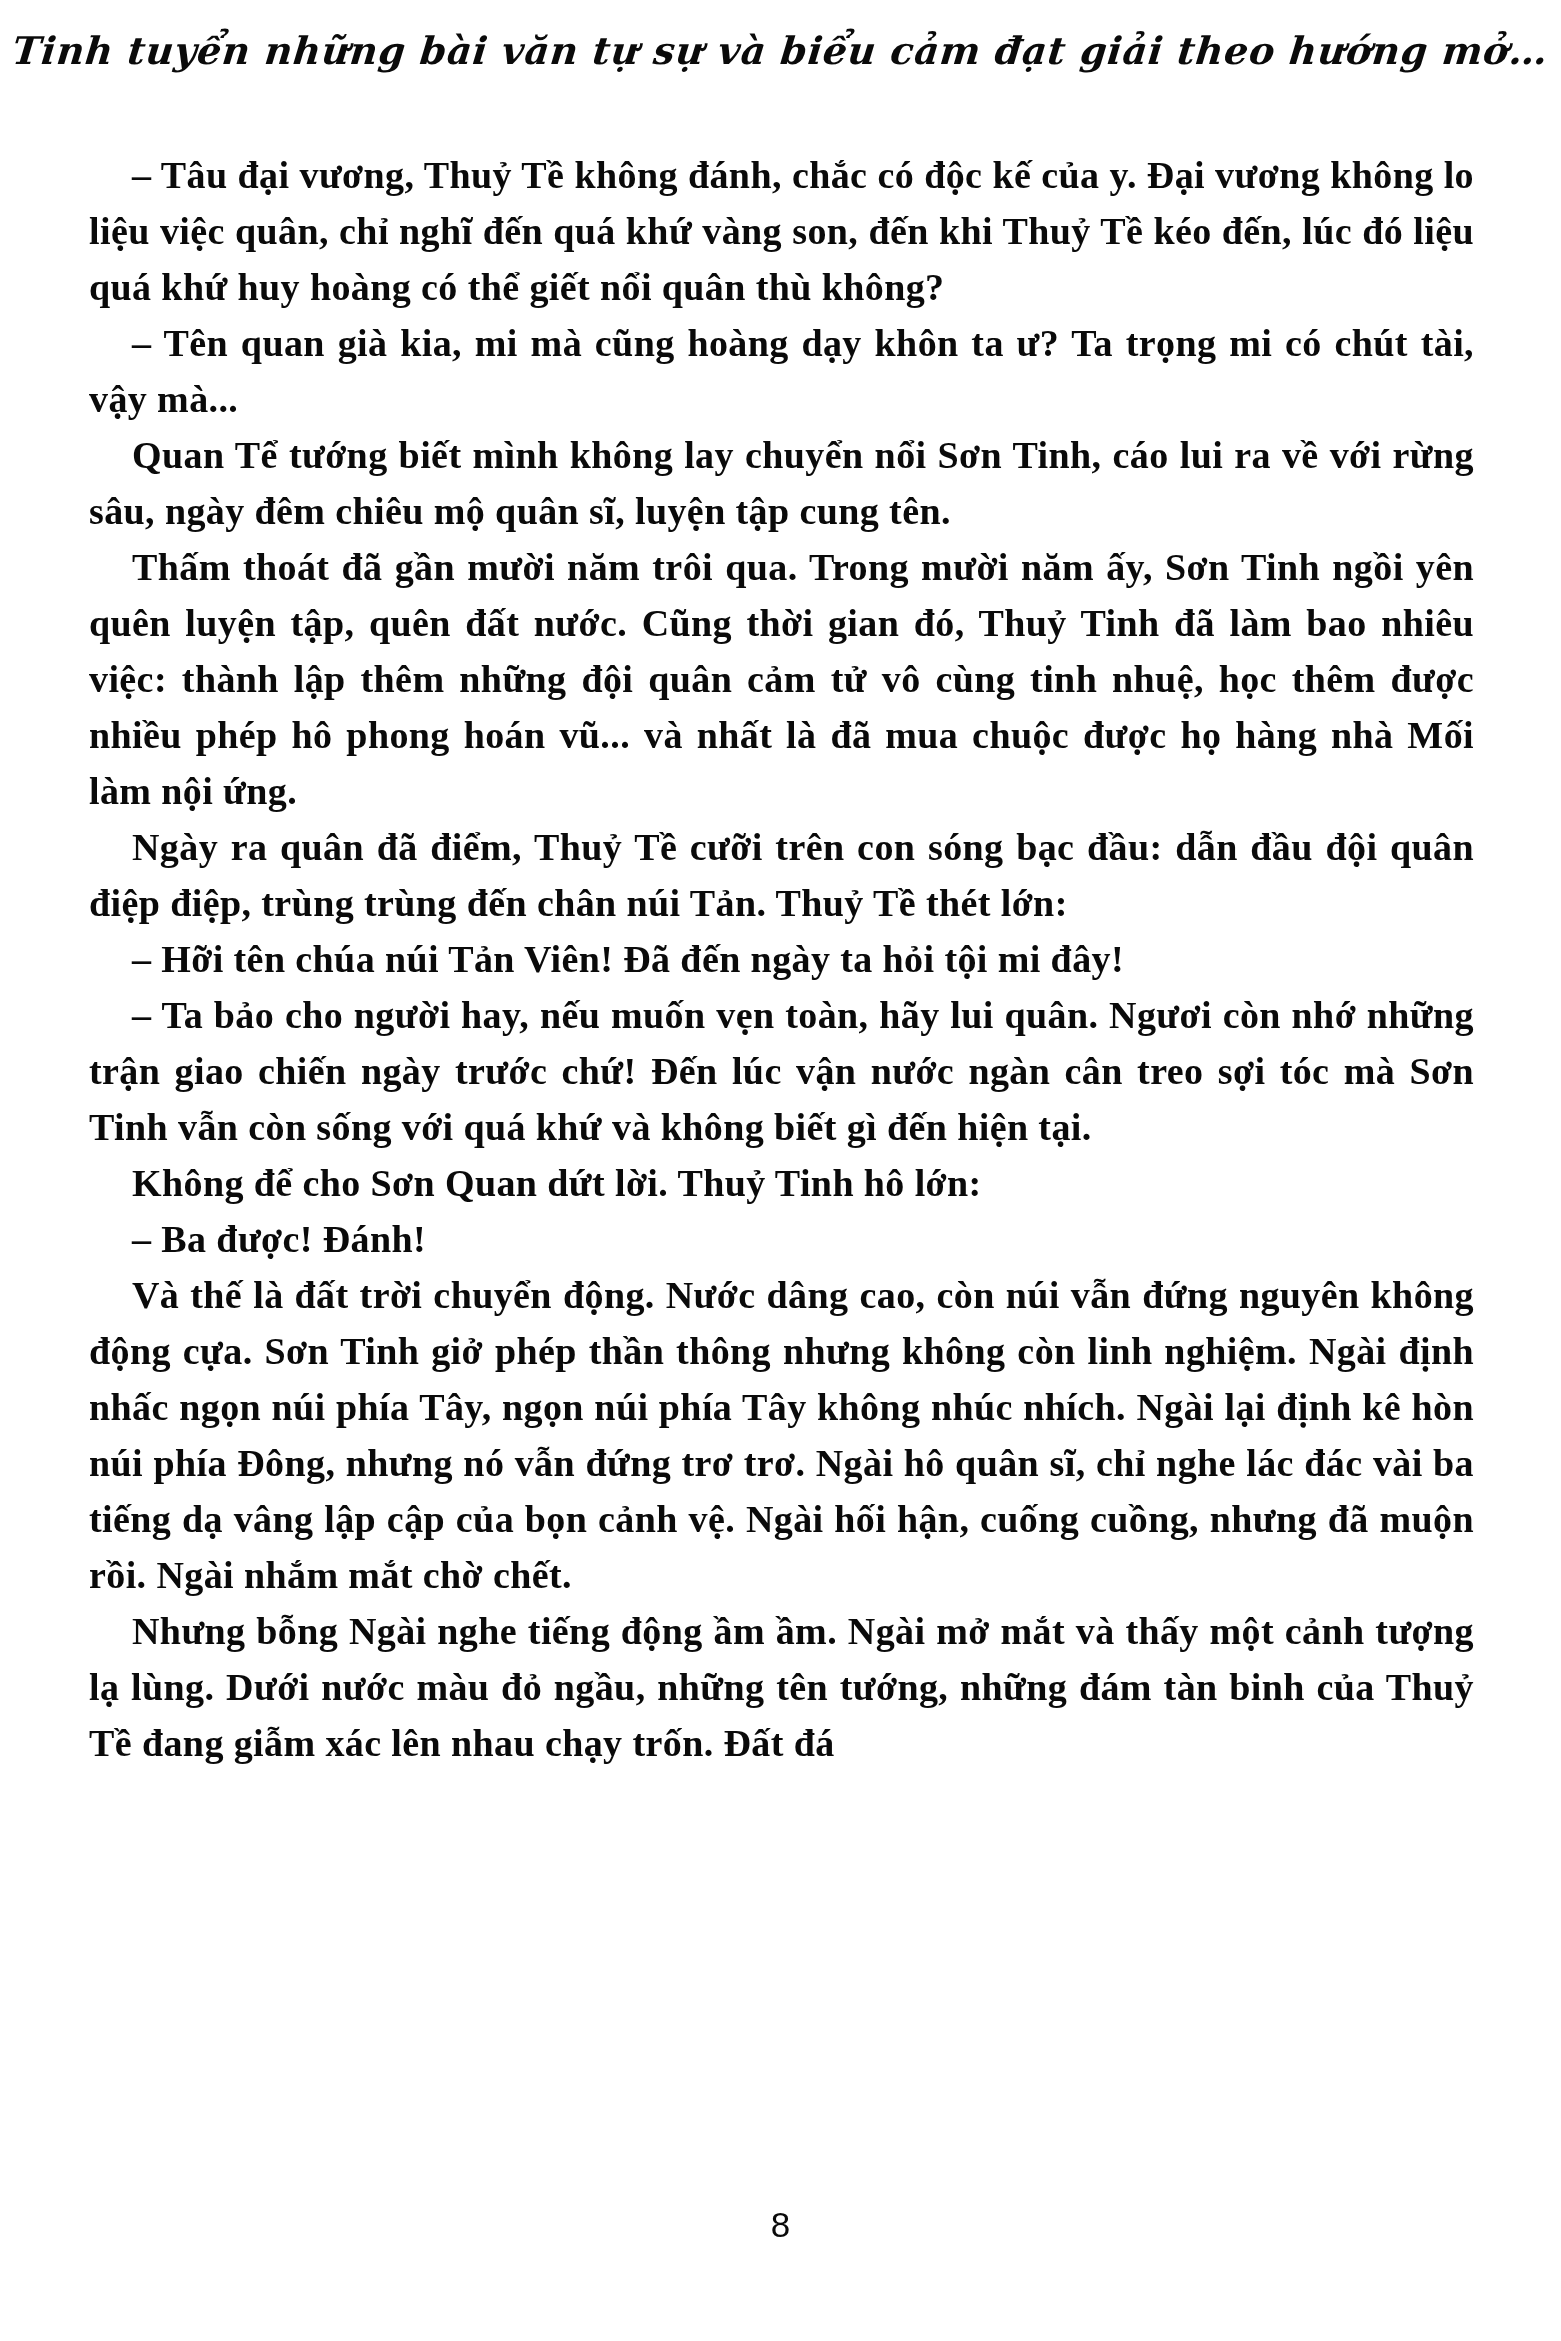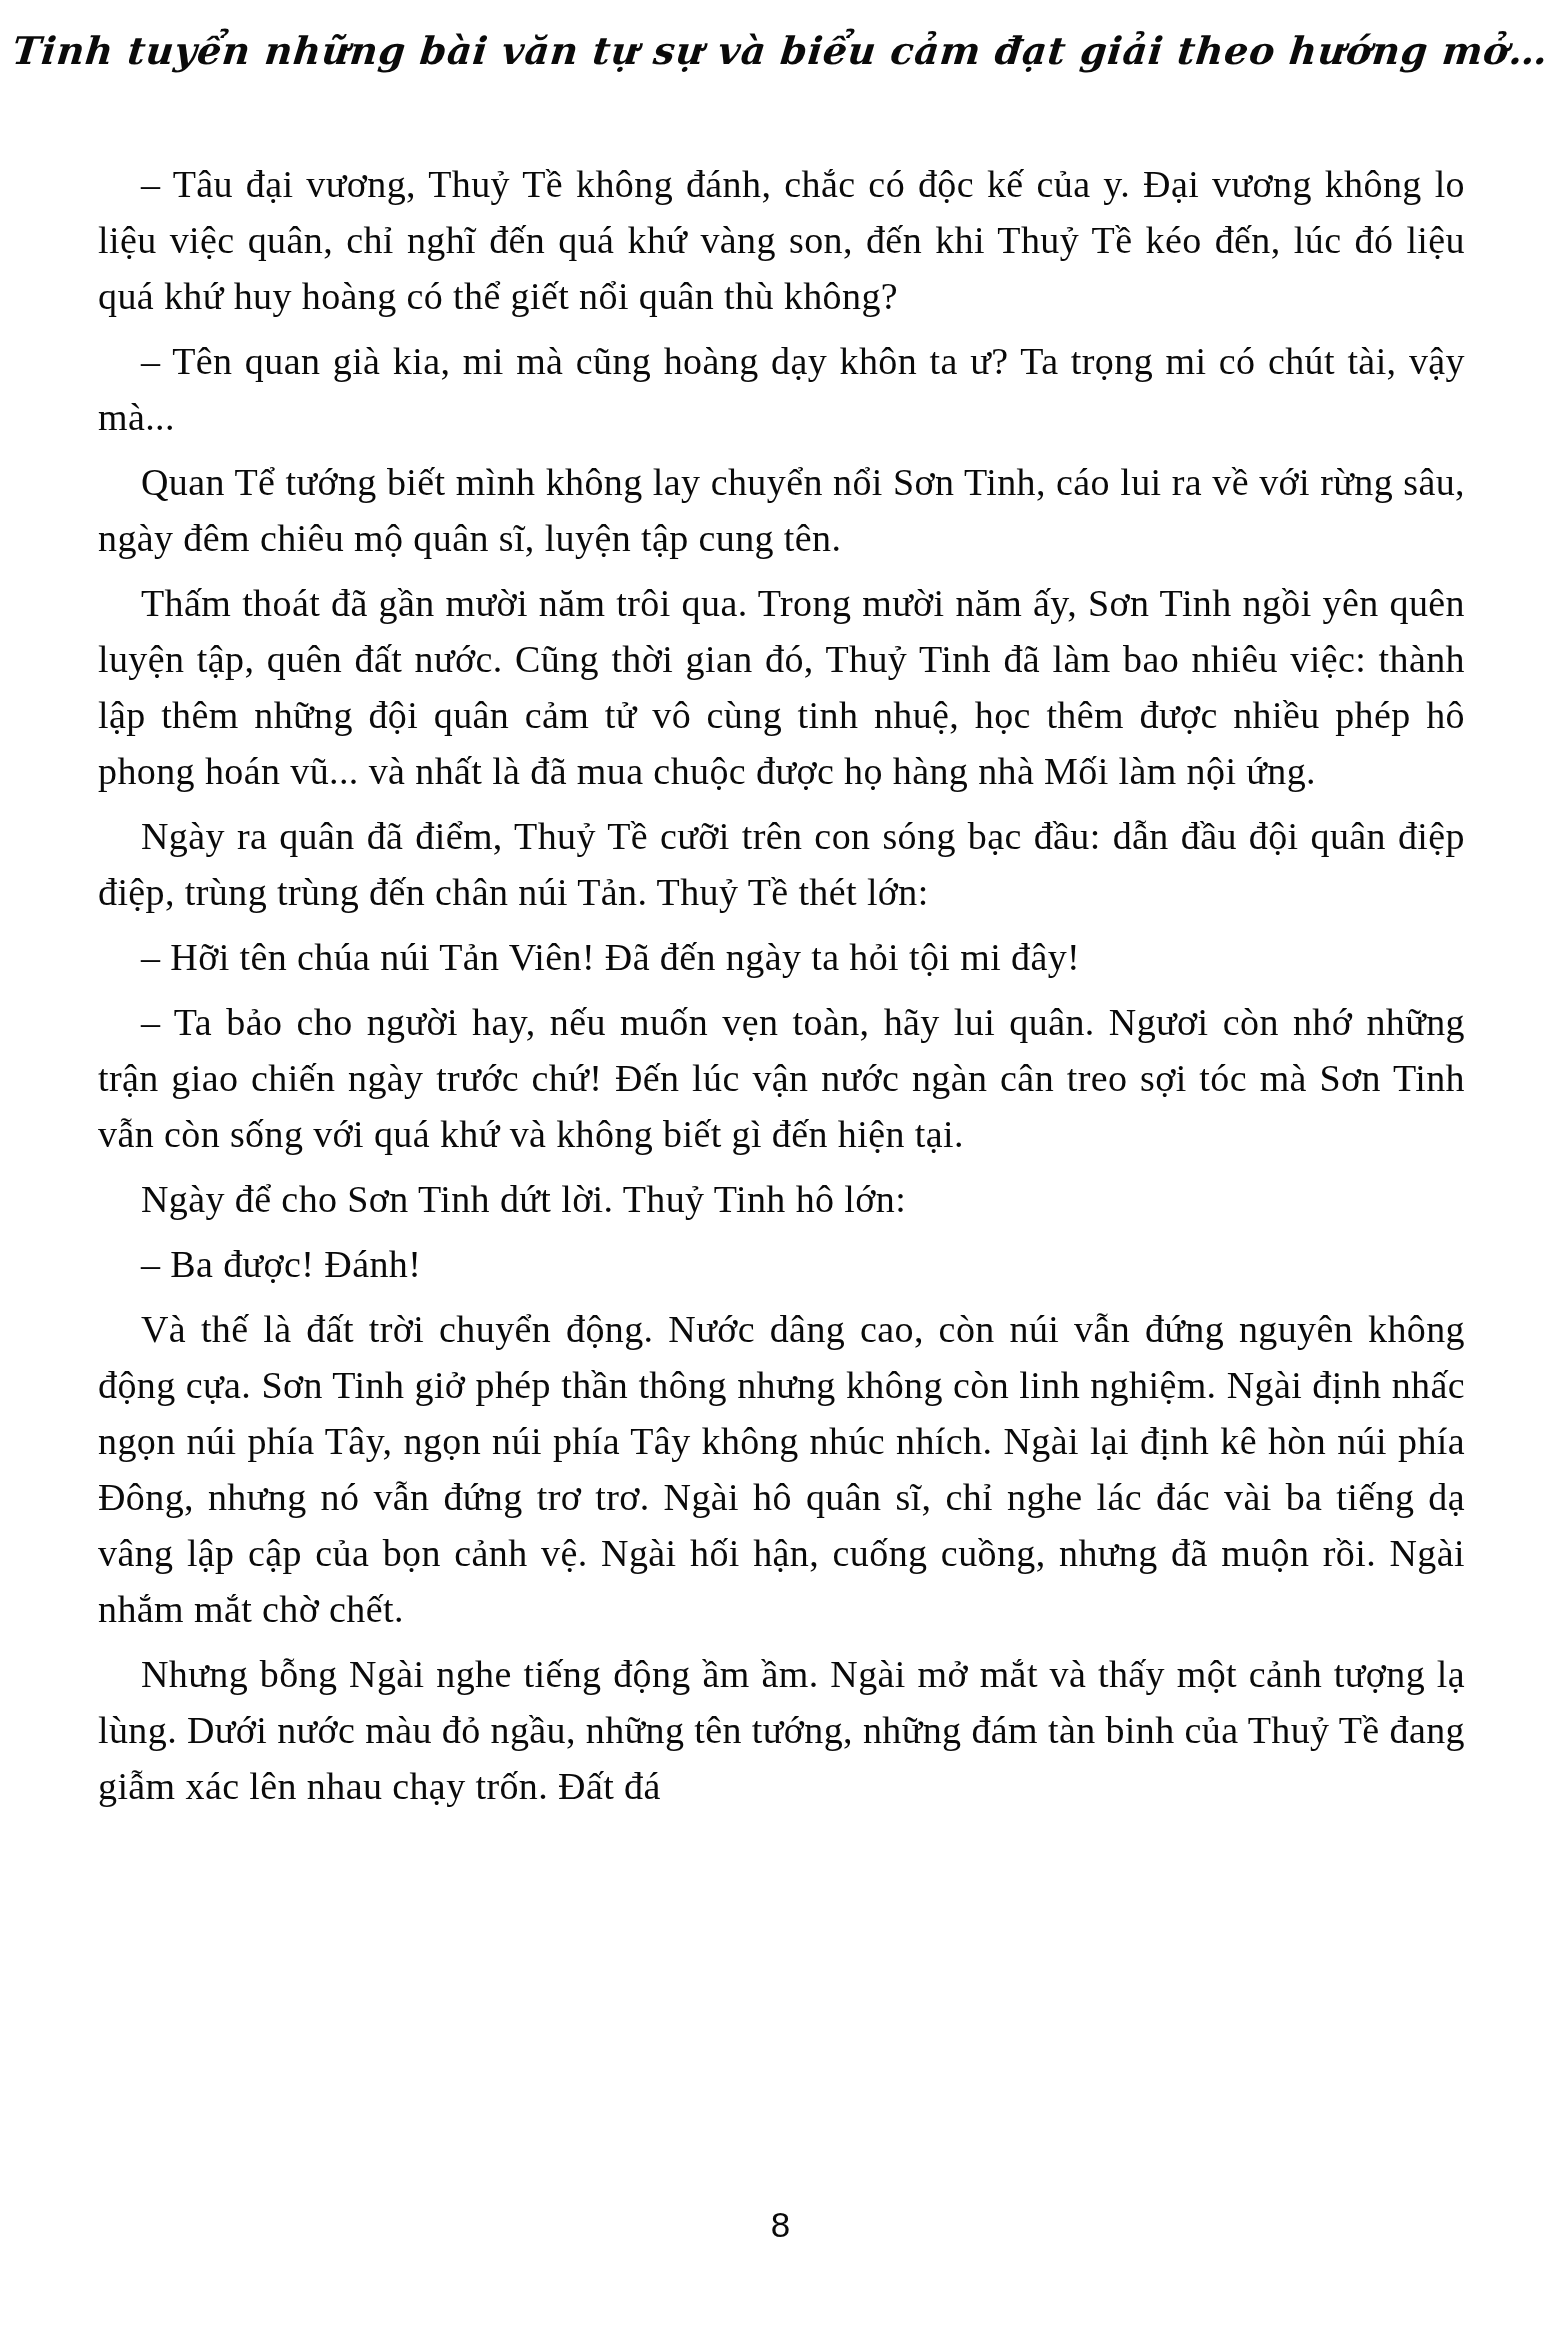--- a/index.html
+++ b/index.html
@@ -36,22 +36,23 @@
     left: 89px;
     width: 1385px;
     font-family: "Liberation Serif", "DejaVu Serif", serif;
     font-size: 38px;
     line-height: 56px;
     color: #0a0a0a;
     text-align: justify;
     letter-spacing: 0.4px;
   }
   .body-text .para {
-    margin: 9px;
+    margin: 0;
     text-indent: 43px;
+    font-weight: bold;
   }
   .page-footer {
     position: absolute;
     bottom: 97px;
     left: 0;
     width: 100%;
     text-align: center;
   }
   .page-number {
     font-family: "Liberation Sans", "DejaVu Sans", sans-serif;
@@ -67,21 +68,21 @@
   <div class="running-header">Tinh tuyển những bài văn tự sự và biểu cảm đạt giải theo hướng mở…</div>
 
   <div class="body-text">
       <p class="para">– Tâu đại vương, Thuỷ Tề không đánh, chắc có độc kế của y. Đại vương không lo liệu việc quân, chỉ nghĩ đến quá khứ vàng son, đến khi Thuỷ Tề kéo đến, lúc đó liệu quá khứ huy hoàng có thể giết nổi quân thù không?</p>
       <p class="para">– Tên quan già kia, mi mà cũng hoàng dạy khôn ta ư? Ta trọng mi có chút tài, vậy mà...</p>
       <p class="para">Quan Tể tướng biết mình không lay chuyển nổi Sơn Tinh, cáo lui ra về với rừng sâu, ngày đêm chiêu mộ quân sĩ, luyện tập cung tên.</p>
       <p class="para">Thấm thoát đã gần mười năm trôi qua. Trong mười năm ấy, Sơn Tinh ngồi yên quên luyện tập, quên đất nước. Cũng thời gian đó, Thuỷ Tinh đã làm bao nhiêu việc: thành lập thêm những đội quân cảm tử vô cùng tinh nhuệ, học thêm được nhiều phép hô phong hoán vũ... và nhất là đã mua chuộc được họ hàng nhà Mối làm nội ứng.</p>
       <p class="para">Ngày ra quân đã điểm, Thuỷ Tề cưỡi trên con sóng bạc đầu: dẫn đầu đội quân điệp điệp, trùng trùng đến chân núi Tản. Thuỷ Tề thét lớn:</p>
       <p class="para">– Hỡi tên chúa núi Tản Viên! Đã đến ngày ta hỏi tội mi đây!</p>
       <p class="para">– Ta bảo cho người hay, nếu muốn vẹn toàn, hãy lui quân. Ngươi còn nhớ những trận giao chiến ngày trước chứ! Đến lúc vận nước ngàn cân treo sợi tóc mà Sơn Tinh vẫn còn sống với quá khứ và không biết gì đến hiện tại.</p>
-      <p class="para">Ngày để cho Sơn Tinh dứt lời. Thuỷ Tinh hô lớn:</p>
+      <p class="para">Không để cho Sơn Quan dứt lời. Thuỷ Tinh hô lớn:</p>
       <p class="para">– Ba được! Đánh!</p>
       <p class="para">Và thế là đất trời chuyển động. Nước dâng cao, còn núi vẫn đứng nguyên không động cựa. Sơn Tinh giở phép thần thông nhưng không còn linh nghiệm. Ngài định nhấc ngọn núi phía Tây, ngọn núi phía Tây không nhúc nhích. Ngài lại định kê hòn núi phía Đông, nhưng nó vẫn đứng trơ trơ. Ngài hô quân sĩ, chỉ nghe lác đác vài ba tiếng dạ vâng lập cập của bọn cảnh vệ. Ngài hối hận, cuống cuồng, nhưng đã muộn rồi. Ngài nhắm mắt chờ chết.</p>
       <p class="para">Nhưng bỗng Ngài nghe tiếng động ầm ầm. Ngài mở mắt và thấy một cảnh tượng lạ lùng. Dưới nước màu đỏ ngầu, những tên tướng, những đám tàn binh của Thuỷ Tề đang giẫm xác lên nhau chạy trốn. Đất đá</p>
     </div>
 
   <div class="page-footer">
     <span class="page-number">8</span>
   </div>
 
 </div>

